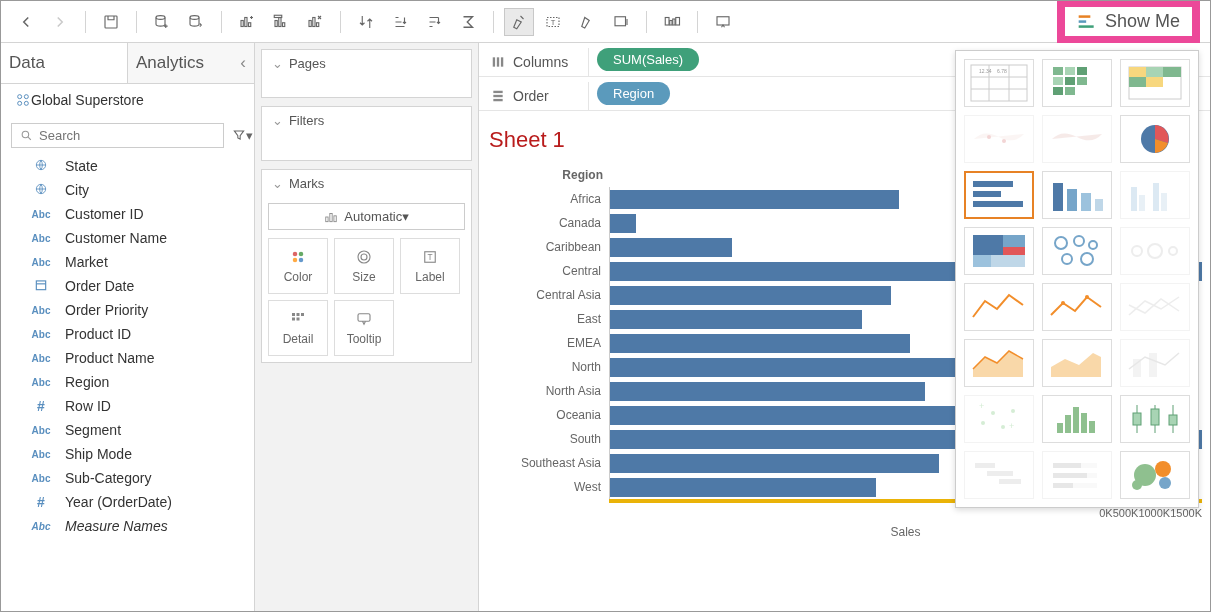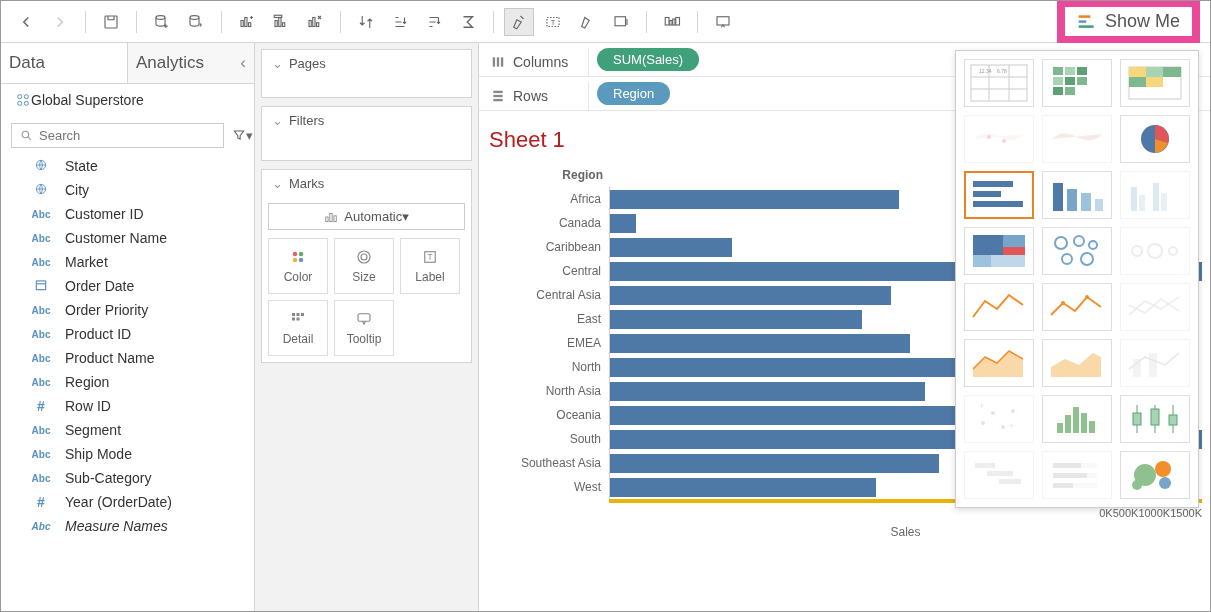--- a/index.html
+++ b/index.html
@@ -402,21 +402,21 @@
         </div>
       <div class="shelf-body"><span class="pill green">SUM(Sales)</span></div>
     </div>
     <div class="row-shelf">
       <div class="shelf-label">
           <svg width="14" height="14" viewBox="0 0 24 24" fill="#888">
             <rect x="4" y="3" width="16" height="4"></rect>
             <rect x="4" y="10" width="16" height="4"></rect>
             <rect x="4" y="17" width="16" height="4"></rect>
           </svg>
-          <span>Rows</span>
+          <span>Order</span>
         </div>
       <div class="shelf-body"><span class="pill blue">Region</span></div>
     </div>
     <div class="sheet-title">Sheet 1</div>
     <div class="chart-wrap">
       <div class="chart-row">
           <div class="chart-header-label" style="width:130px">Region</div>
           <div style="flex:1"></div>
         </div>
       <div id="chart-bars" class="chart-bars-container">

